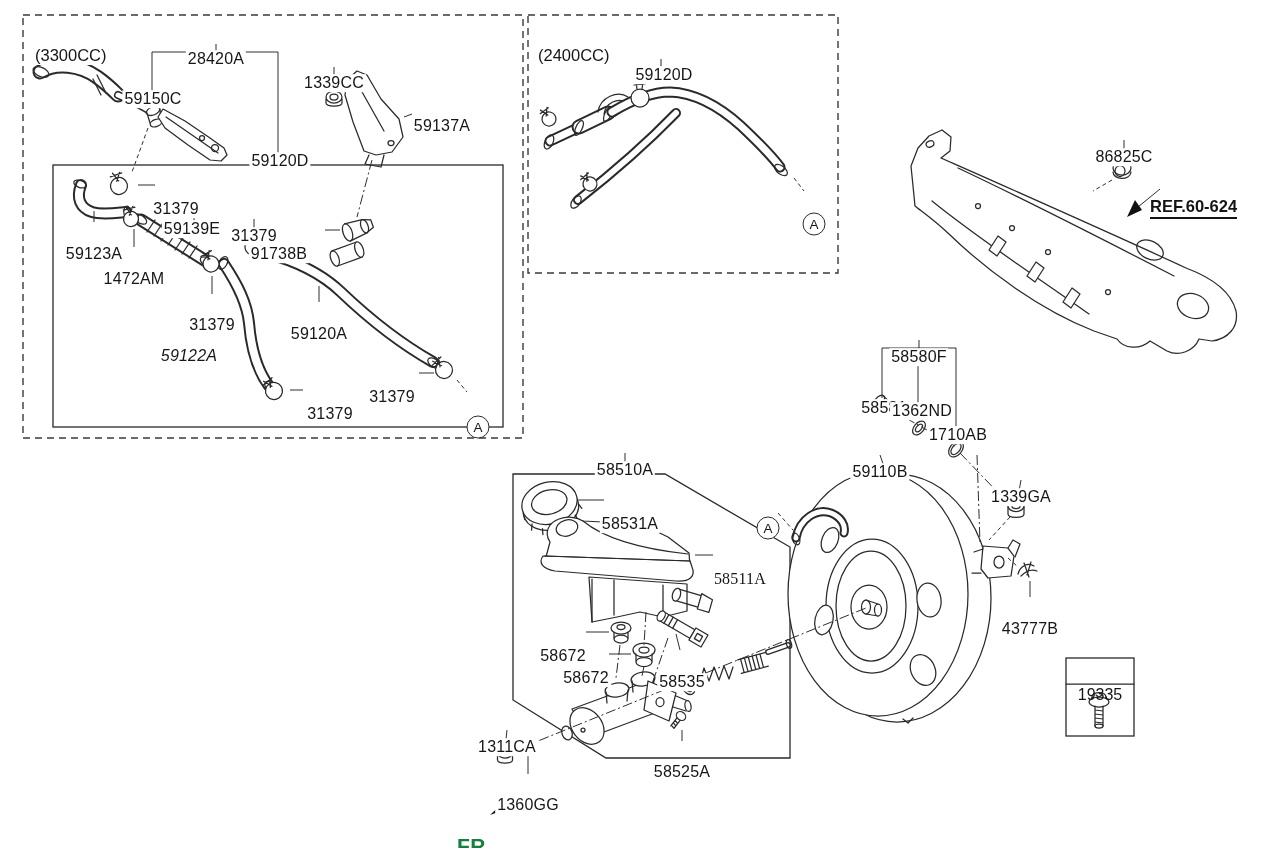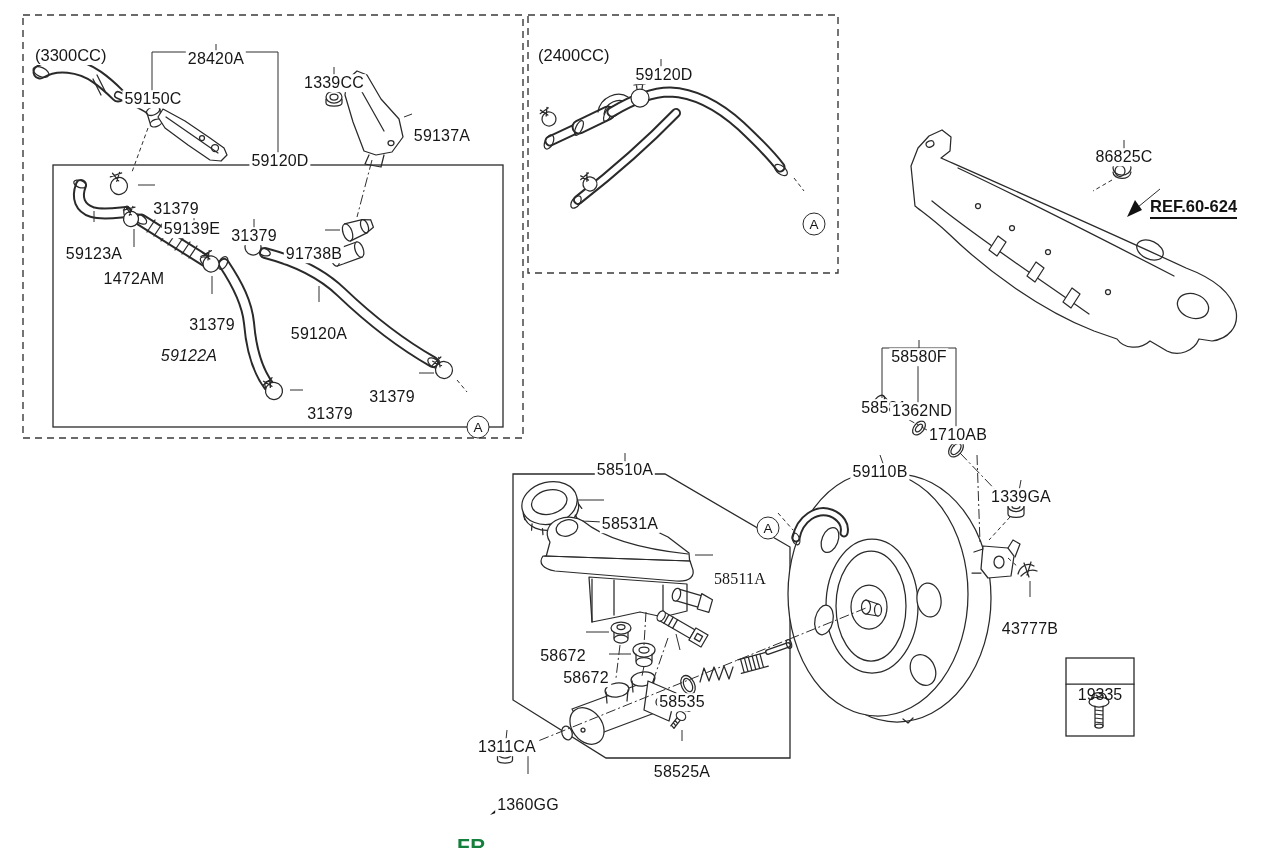--- a/index.html
+++ b/index.html
@@ -398,26 +398,26 @@
 
 <div id="labels-layer">
   <div class="group-title" style="left:33px;top:22px">(3300CC)</div>
   <div class="group-title" style="left:536px;top:22px">(2400CC)</div>
   <div id="ref-label">REF.60-624</div>
   <div id="fr-label">FR.</div>
   <div id="inset-label">19335</div>
 <div class="part-label" style="left: 216px; top: 35px;">28420A</div>
       <div class="part-label" style="left: 153px; top: 75px;">59150C</div>
       <div class="part-label" style="left: 334px; top: 59px;">1339CC</div>
-      <div class="part-label" style="left: 442px; top: 112px;">59137A</div>
+      <div class="part-label" style="left: 442px; top: 102px;">59137A</div>
       <div class="part-label" style="left: 280px; top: 137px;">59120D</div>
       <div class="part-label" style="left: 176px; top: 185px;">31379</div>
       <div class="part-label" style="left: 192px; top: 205px;">59139E</div>
       <div class="part-label" style="left: 254px; top: 212px;">31379</div>
-      <div class="part-label" style="left: 314px; top: 230px; text-align: right;">91738B</div>
+      <div class="part-label" style="left: 279px; top: 230px; text-align: right;">91738B</div>
       <div class="part-label" style="left: 94px; top: 230px;">59123A</div>
       <div class="part-label" style="left: 134px; top: 255px;">1472AM</div>
       <div class="part-label" style="left: 212px; top: 301px;">31379</div>
       <div class="part-label" style="left: 319px; top: 310px;">59120A</div>
       <div class="part-label" style="left: 189px; top: 332px; font-style: italic;">59122A</div>
       <div class="part-label" style="left: 392px; top: 373px;">31379</div>
       <div class="part-label" style="left: 330px; top: 390px;">31379</div>
       <div class="part-label" style="left: 664px; top: 51px;">59120D</div>
       <div class="part-label" style="left: 1124px; top: 133px; text-align: center;">86825C</div>
       <div class="part-label" style="left: 919px; top: 333px;">58580F</div>
@@ -425,21 +425,21 @@
       <div class="part-label" style="left: 922px; top: 387px;">1362ND</div>
       <div class="part-label" style="left: 958px; top: 411px;">1710AB</div>
       <div class="part-label" style="left: 880px; top: 448px;">59110B</div>
       <div class="part-label" style="left: 1021px; top: 473px;">1339GA</div>
       <div class="part-label" style="left: 1030px; top: 605px;">43777B</div>
       <div class="part-label" style="left: 625px; top: 446px;">58510A</div>
       <div class="part-label" style="left: 630px; top: 500px;">58531A</div>
       <div class="part-label" style="left: 740px; top: 555px; font-family: Liberation Serif, serif;">58511A</div>
       <div class="part-label" style="left: 563px; top: 632px;">58672</div>
       <div class="part-label" style="left: 586px; top: 654px;">58672</div>
-      <div class="part-label" style="left: 682px; top: 678px; text-align: center;">58535</div>
+      <div class="part-label" style="left: 682px; top: 658px; text-align: center;">58535</div>
       <div class="part-label" style="left: 682px; top: 748px;">58525A</div>
       <div class="part-label" style="left: 507px; top: 723px;">1311CA</div>
       <div class="part-label" style="left: 528px; top: 781px;">1360GG</div>
       <div class="callout" style="left: 478px; top: 403px;">A</div>
       <div class="callout" style="left: 814px; top: 200px;">A</div>
       <div class="callout" style="left: 768px; top: 504px;">A</div>
     </div>
 
 </div>
 

